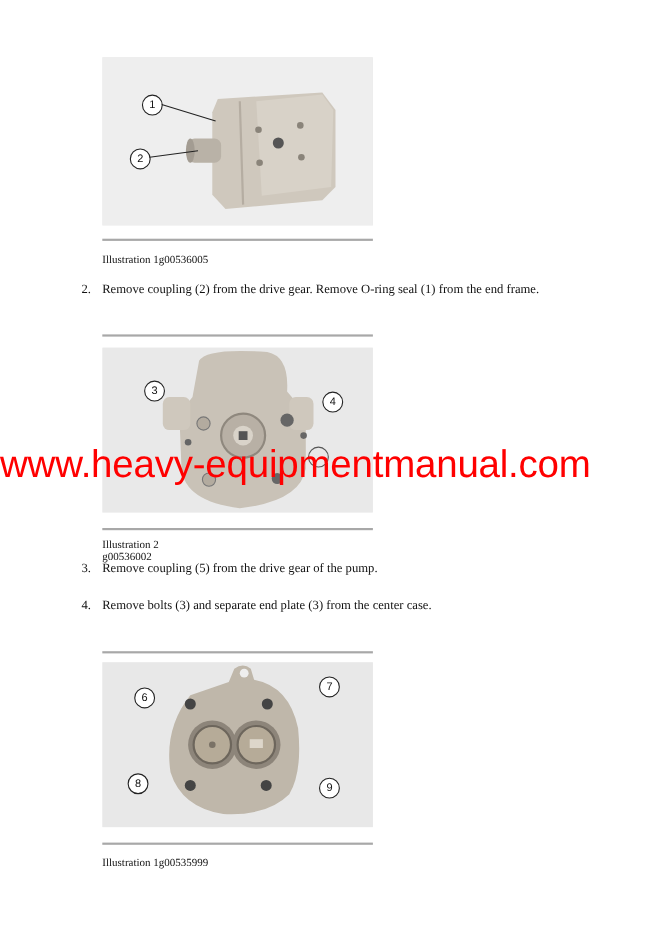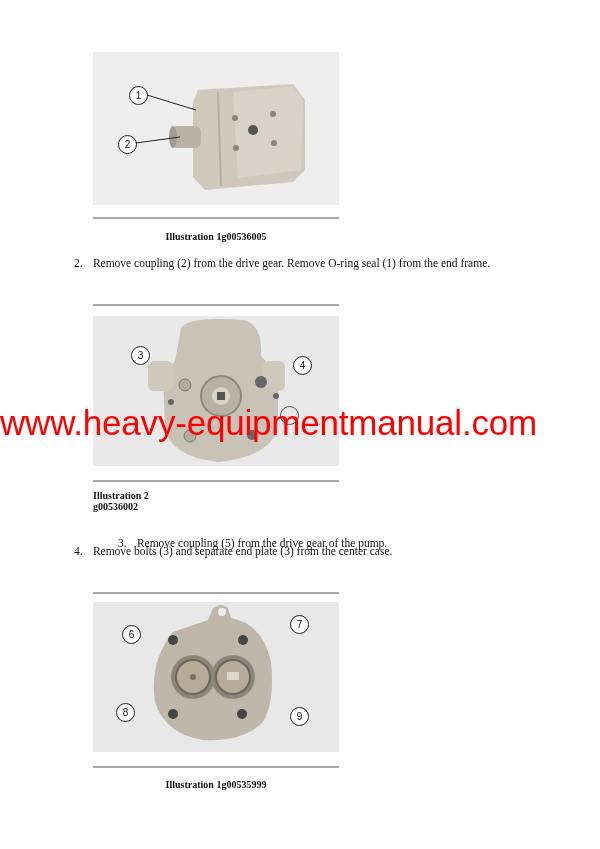--- a/index.html
+++ b/index.html
@@ -1,19 +1,19 @@
 <!DOCTYPE html>
 <html><head>
 <meta charset="utf-8">
 <style>
   html, body { margin:0; padding:0; background:#ffffff; }
   body { width:600px; height:849px; position:relative; overflow:hidden; font-family:"Liberation Serif", serif; color:#111; }
   .rule { position:absolute; left:93px; width:246px; height:2px; background:#a8a8a8; }
   .photo { position:absolute; left:93px; width:246px; background:#ececec; overflow:hidden; }
-  .caption { position:absolute; left:93px; width:246px; font-size:10px; display:flex; justify-content:center;font-weight:bold; }
+  .caption { position:absolute; left:93px; width:246px; font-size:10px; display:flex; justify-content:flex-start; }
   .step { position:absolute; left:74px; font-size:11.5px; white-space:nowrap; }
   .step .num { display:inline-block; width:16px; }
   .callout { position:absolute; width:17px; height:17px; border:1.5px solid #222; border-radius:50%; background:#fff; font-family:"Liberation Sans", sans-serif; font-size:10px; line-height:17px; text-align:center; color:#111; }
   .watermark { position:absolute; left:0; width:600px; top:403px; text-align:left; font-family:"Liberation Sans", sans-serif; font-size:35px; color:#ff0000; white-space:nowrap; letter-spacing:-0.2px; }
   svg.lines { position:absolute; left:0; top:0; }
 </style>
 </head>
 <body>
 
 <div class="photo" style="top:52px;height:153px;">
@@ -83,21 +83,21 @@
 <div class="callout" style="left:280px;top:406px;background:transparent;color:transparent;border-color:#555;">5</div>
 
 <div class="watermark">www.heavy-equipmentmanual.com</div>
 
 <div class="rule" style="top:480px;"></div>
 <div class="caption" style="top:490px;flex-direction:column;">
   <span>Illustration 2</span>
   <span>g00536002</span>
 </div>
 
-<div class="step" style="top:537px;margin-left:44px;">
+<div class="step" style="top:511px;">
   <span class="num">3.</span>
   <span>Remove coupling (5) from the drive gear of the pump.</span>
 </div>
 <div class="step" style="top:545px;">
   <span class="num">4.</span>
   <span>Remove bolts (3) and separate end plate (3) from the center case.</span>
 </div>
 
 <div class="rule" style="top:592px;"></div>
 <div class="photo" style="top:602px;height:150px;">

